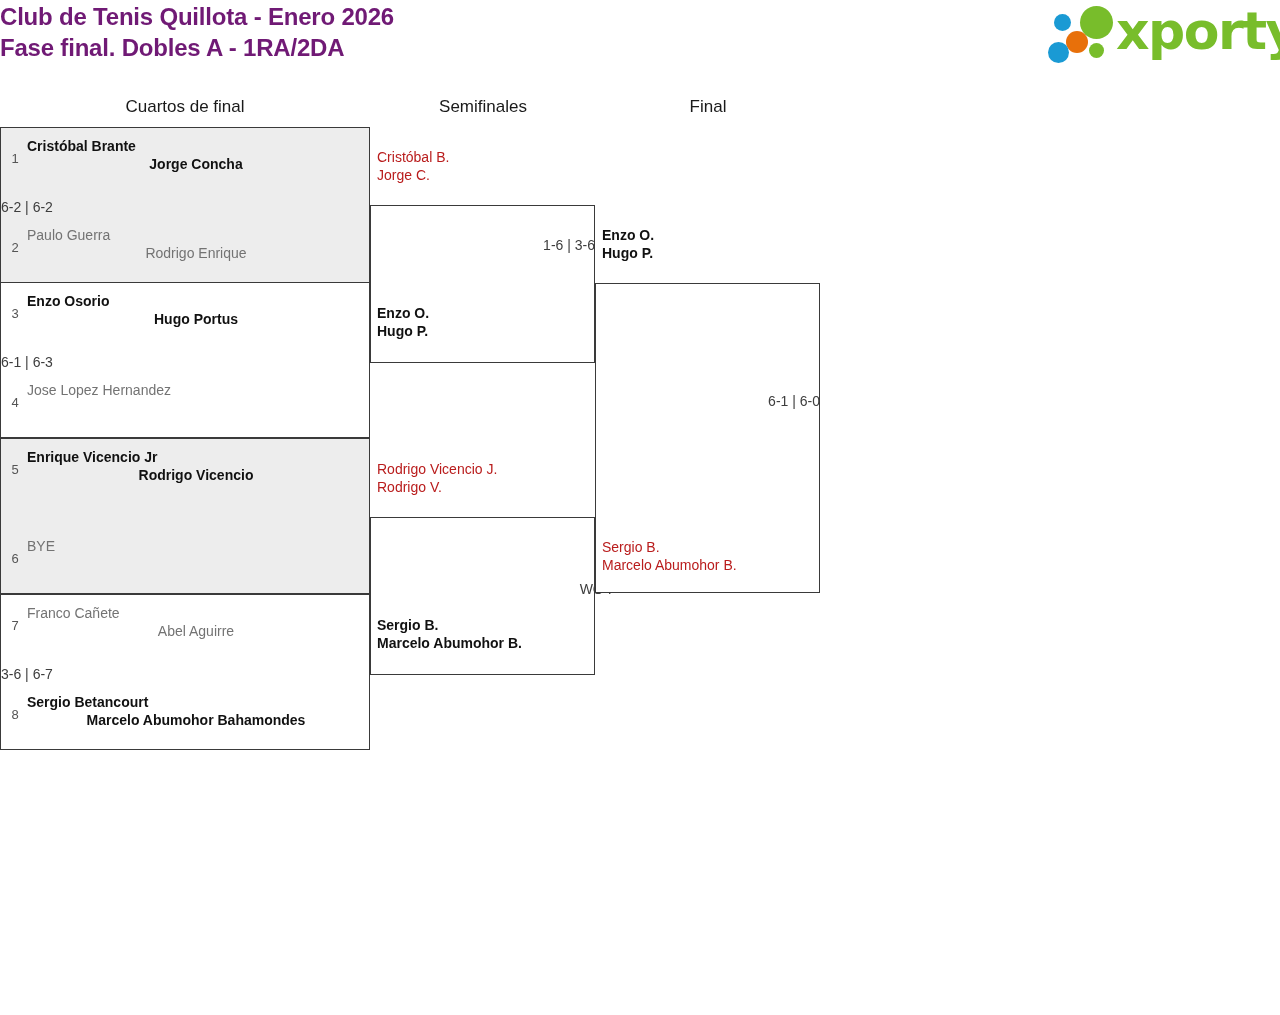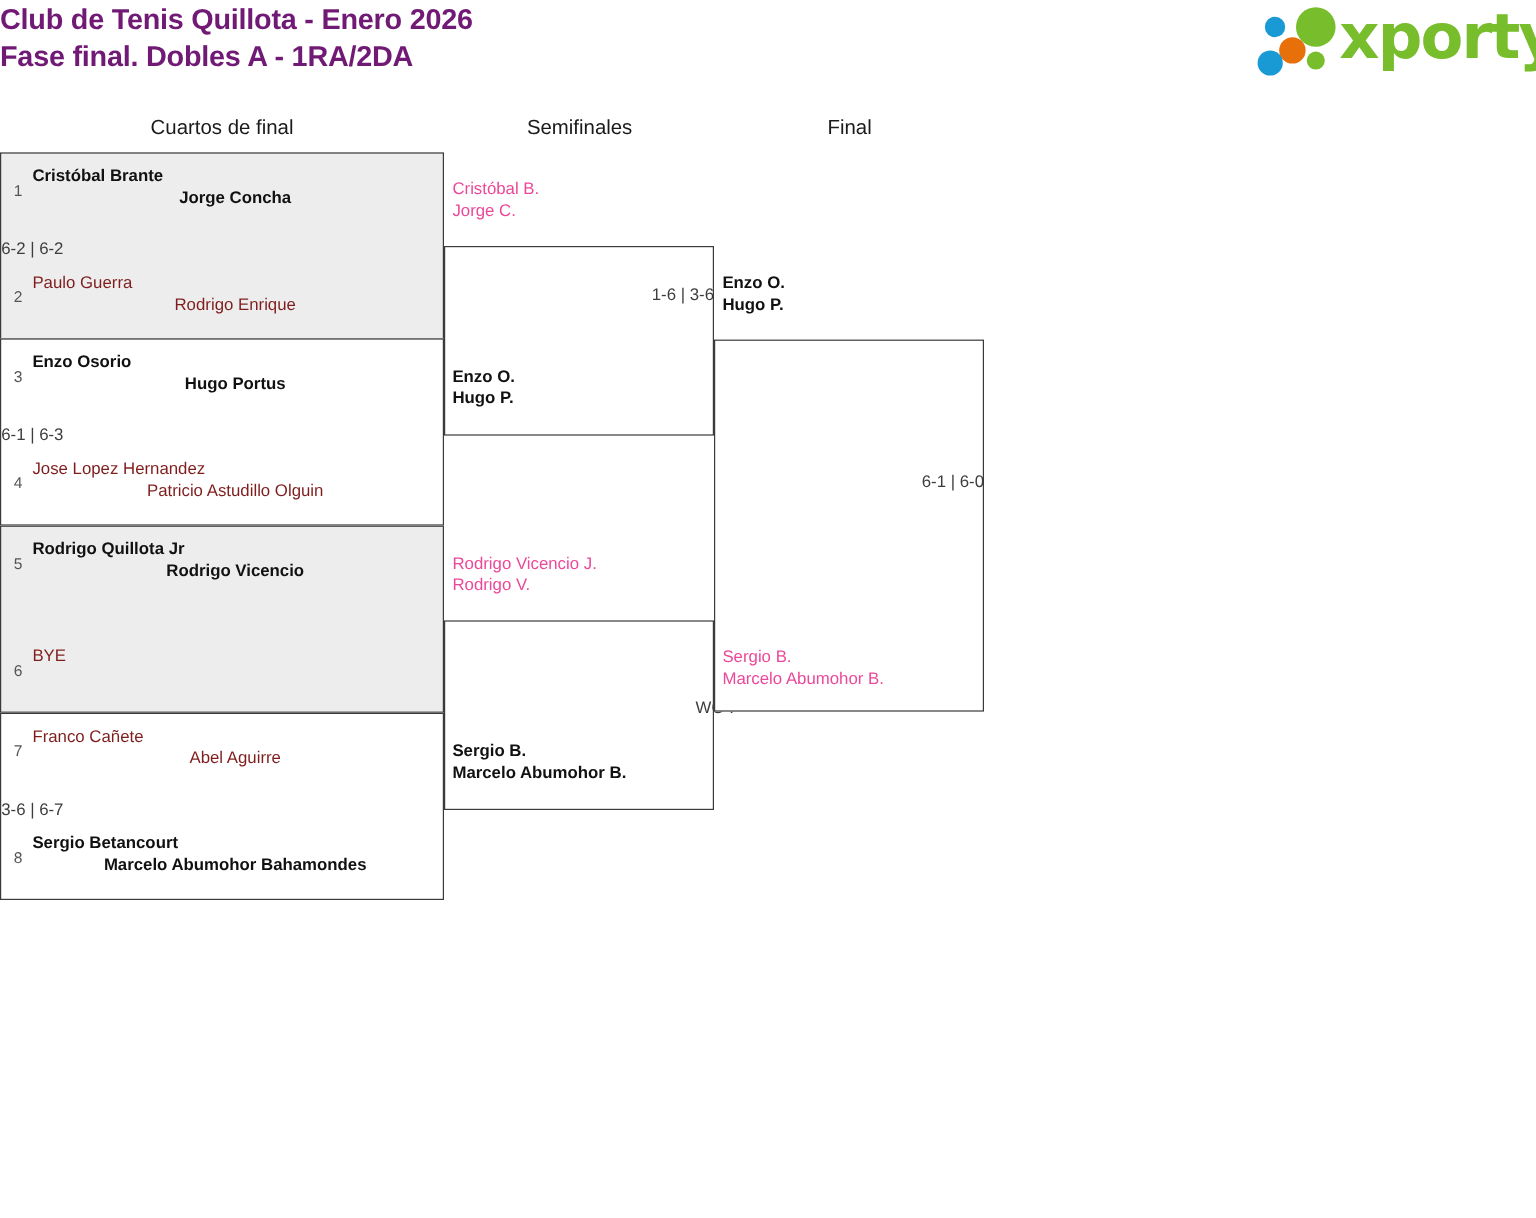--- a/index.html
+++ b/index.html
@@ -59,35 +59,35 @@
   .side-row { position: absolute; left: 0px; width: 370px; height: 48px; }
   .side-top { top: 9px; }
   .side-bot { top: 98px; }
   .seed {
     position: absolute; left: 6px; top: 14px;
     width: 16px; text-align: center;
     font-size: 13px; color: #555555; line-height: 16px;
   }
   .names {
     position: absolute; left: 26px; top: 0px; right: 6px;
-    font-size: 14px; line-height: 18px; color: #7f1d1d;
+    font-size: 14px; line-height: 18px; color: #737373;
   }
   .names.winner { color: #111111; font-weight: bold; }
   .names .n2 { display: block; text-align: center; }
   .qf-score {
     position: absolute; left: 0px; width: 370px; top: 70px;
     text-align: left; font-size: 14px; color: #3d3d3d; line-height: 18px;
   }
 
   
   .adv-box {
     position: absolute; border: 1px solid #3a3a3a; background: #ffffff;
   }
   .adv-names {
-    position: absolute; font-size: 14px; line-height: 18px; color: #ec4899;
+    position: absolute; font-size: 14px; line-height: 18px; color: #b91c1c;
     white-space: nowrap;
   }
   .adv-names.winner { color: #111111; font-weight: bold; }
   .adv-score {
     position: absolute; text-align: right; font-size: 14px;
     color: #3d3d3d; line-height: 18px;
   }
 
   
   .sf1 { left: 370px; top: 205px; width: 225px; height: 158px; }
@@ -152,30 +152,29 @@
       <span class="names winner">
         <span class="n1">Enzo Osorio</span>
         <span class="n2">Hugo Portus</span>
       </span>
     </div>
     <div class="qf-score">6-1 | 6-3</div>
     <div class="side-row side-bot">
       <span class="seed">4</span>
       <span class="names">
         <span class="n1">Jose Lopez Hernandez</span>
-        <span class="n2">Patricio Astudillo Olguin</span>
       </span>
     </div>
   </div>
 
   <div class="qf-block shaded" style="top:438px;">
     <div class="side-row side-top">
       <span class="seed">5</span>
       <span class="names winner">
-        <span class="n1">Rodrigo Quillota Jr</span>
+        <span class="n1">Enrique Vicencio Jr</span>
         <span class="n2">Rodrigo Vicencio</span>
       </span>
     </div>
     <div class="qf-score"></div>
     <div class="side-row side-bot">
       <span class="seed">6</span>
       <span class="names">
         <span class="n1">BYE</span>
         <span class="n2"></span>
       </span>

